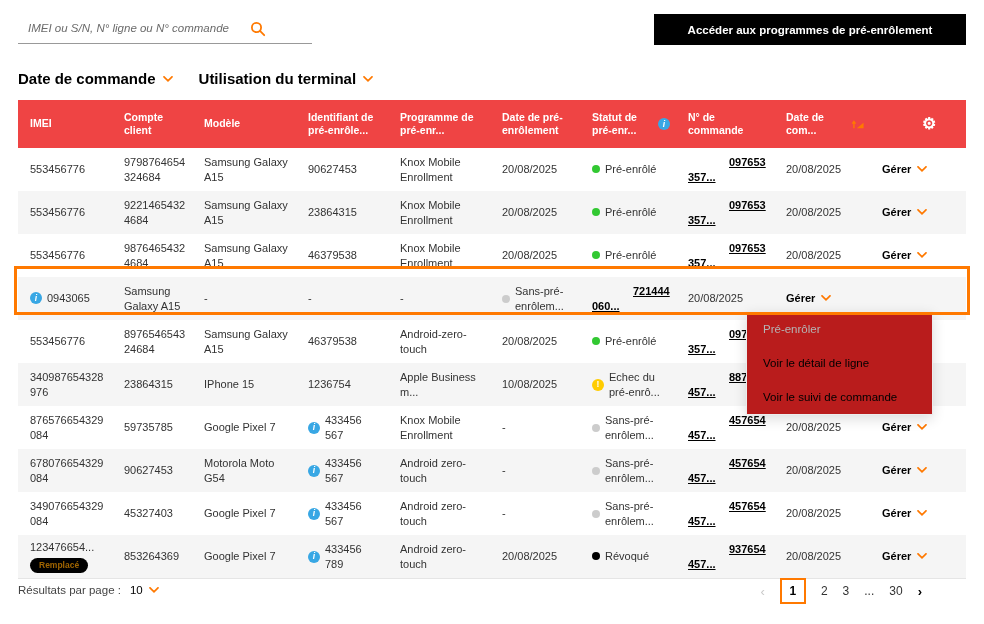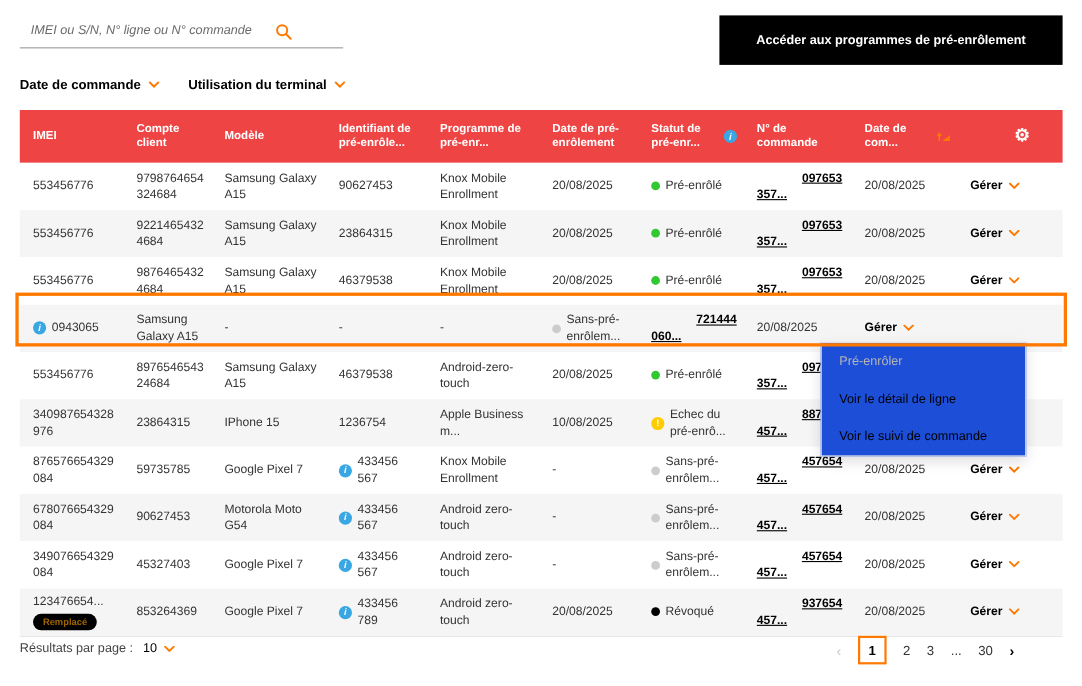--- a/index.html
+++ b/index.html
@@ -6,27 +6,27 @@
   body { background:#fff; font-family:"Liberation Sans", sans-serif; }
   .page { position:relative; width:984px; height:624px; background:#fff; overflow:hidden; }
 
   
   .search-wrap { position:absolute; left:18px; top:14px; width:294px; }
   .search-input { width:100%; border:none; border-bottom:1px solid #999; font-size:11.5px;
                   padding:8px 30px 9px 10px; color:#333; outline:none; background:transparent;
                   font-family:"Liberation Sans", sans-serif;font-style:italic; }
   .search-input::placeholder { color:#6b6b6b; }
   .search-icon { position:absolute; left:232px; top:7px; cursor:pointer; }
-  .primary-btn { position:absolute; right:18px; top:14px; width:312px; height:45px; background:#000;
+  .primary-btn { position:absolute; right:18px; top:14px; width:312px; height:31px; background:#000;
                  color:#fff; font-weight:bold; font-size:11.5px; border:none; cursor:pointer;
                  font-family:"Liberation Sans", sans-serif; }
 
   
   .filters { position:absolute; left:18px; top:70px; display:flex; gap:26px; }
-  .filter { display:flex; align-items:center; gap:7px; font-size:12px; font-weight:bold; color:#000; cursor:pointer; }
+  .filter { display:flex; align-items:center; gap:7px; font-size:15px; font-weight:bold; color:#000; cursor:pointer; }
 
   
   .table { position:absolute; left:18px; top:100px; width:948px; border-bottom:1px solid #e5e5e5; }
   .thead, .trow { display:grid; grid-template-columns:94px 80px 104px 92px 102px 90px 96px 98px 96px 96px; }
   .thead { background:#ef4444; color:#fff; height:48px; align-items:center; font-size:10.5px; font-weight:bold; }
   .thead .cell { padding:0 6px 0 12px; line-height:1.25; display:flex; align-items:center; gap:5px; }
   .trow { height:43px; align-items:center; font-size:11px; color:#333; background:#fff; }
   .trow.alt { background:#f5f5f5; }
   .cell { padding:0 6px 0 12px; line-height:1.3; }
   .brk { word-break:break-all; }
@@ -41,21 +41,21 @@
               font-weight:bold; display:inline-flex; align-items:center; justify-content:center; flex:0 0 auto;
               cursor:pointer; font-style:italic; }
   .badge { display:inline-block; background:#000000; color:#a06500; font-size:8.5px; font-weight:bold;
            padding:2px 9px; border-radius:9px; margin-top:3px; }
   .gear { color:#fff; font-size:16px; cursor:pointer; margin-left:40px; }
   .statuslabel { word-break:break-word; }
 
   
   .row-highlight { position:absolute; left:14px; top:266px; width:956px; height:49px;
                    border:3px solid #ff7900; z-index:6; pointer-events:none; }
-  .menu { position:absolute; left:746px; top:311px; width:187px; background:#1d4ed8; z-index:5;
+  .menu { position:absolute; left:746px; top:311px; width:187px; background:#b91c1c; z-index:5;
           border:1px solid #ececec; box-shadow:0 4px 12px rgba(0,0,0,.14); }
   .menu-item { padding:11px 16px; font-size:11.5px; color:#000; cursor:pointer; }
   .menu-item.disabled { color:#b5b5b5; cursor:default; }
 
   
   .footer-left { position:absolute; left:18px; top:584px; display:flex; align-items:center; gap:9px;
                  font-size:11.5px; color:#444; }
   .page-size { font-weight:normal; color:#000; display:flex; align-items:center; gap:6px; cursor:pointer; }
   .pagination { position:absolute; right:62px; top:578px; display:flex; align-items:center; gap:15px;
                 font-size:12px; color:#333; }

